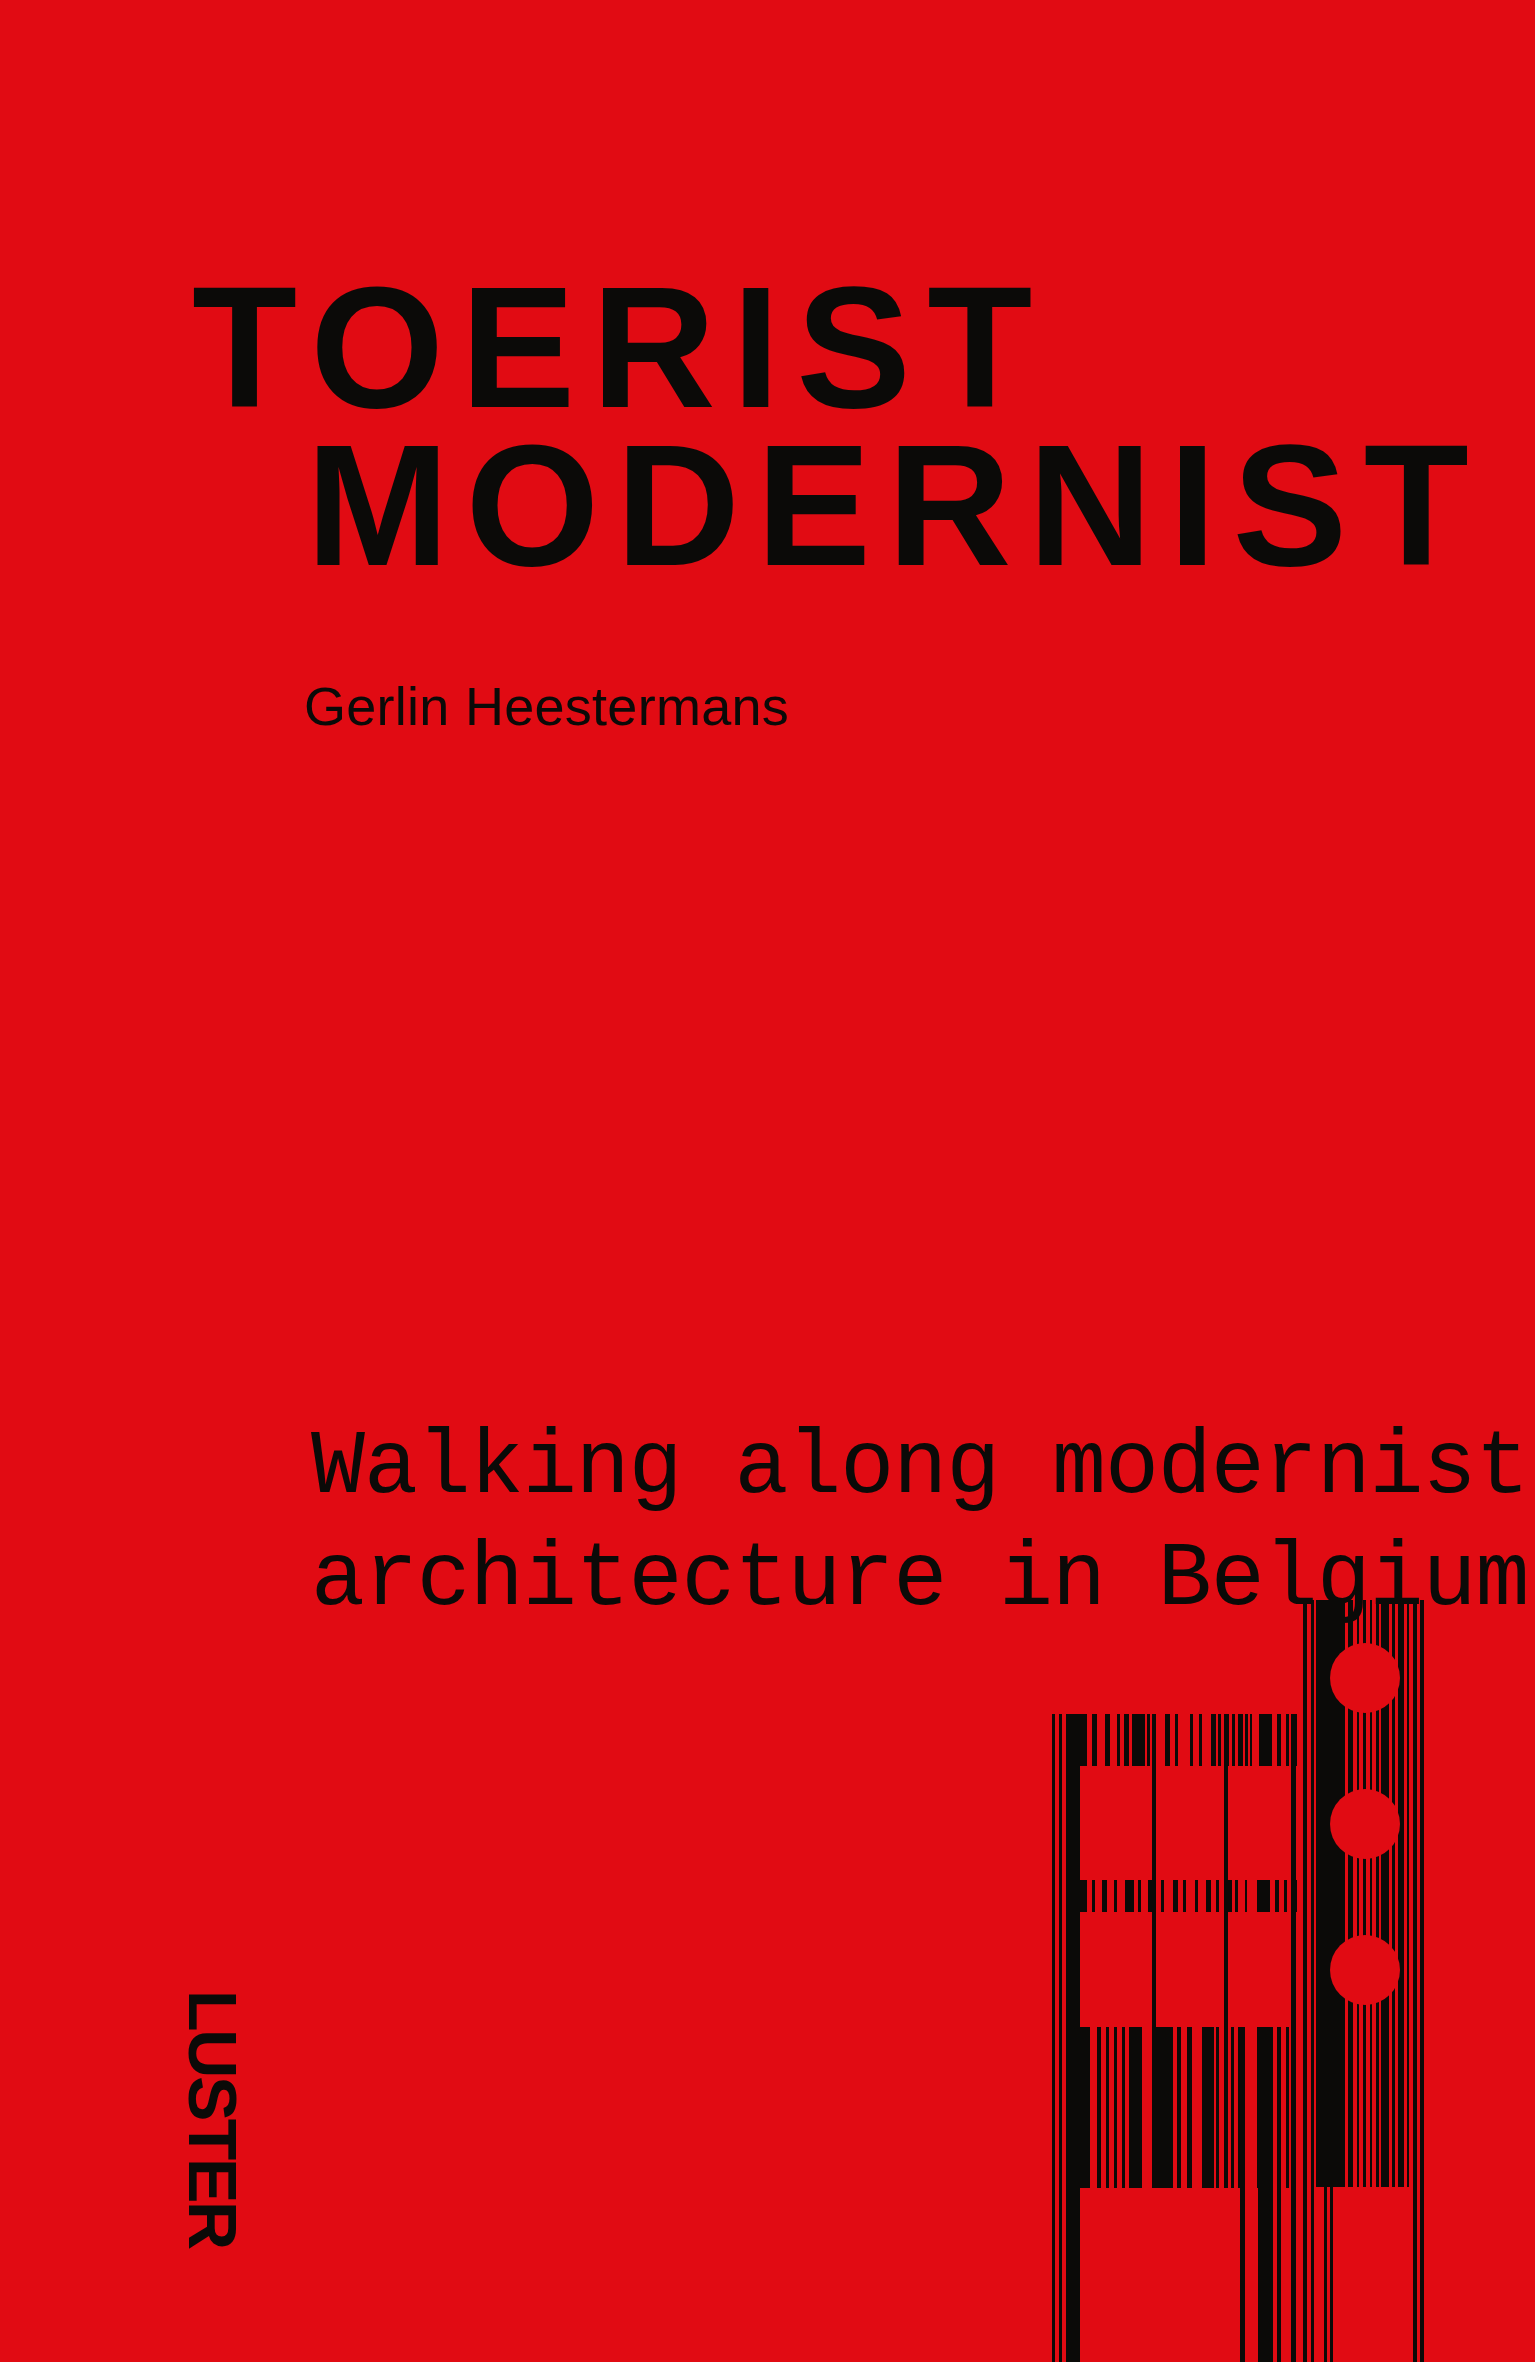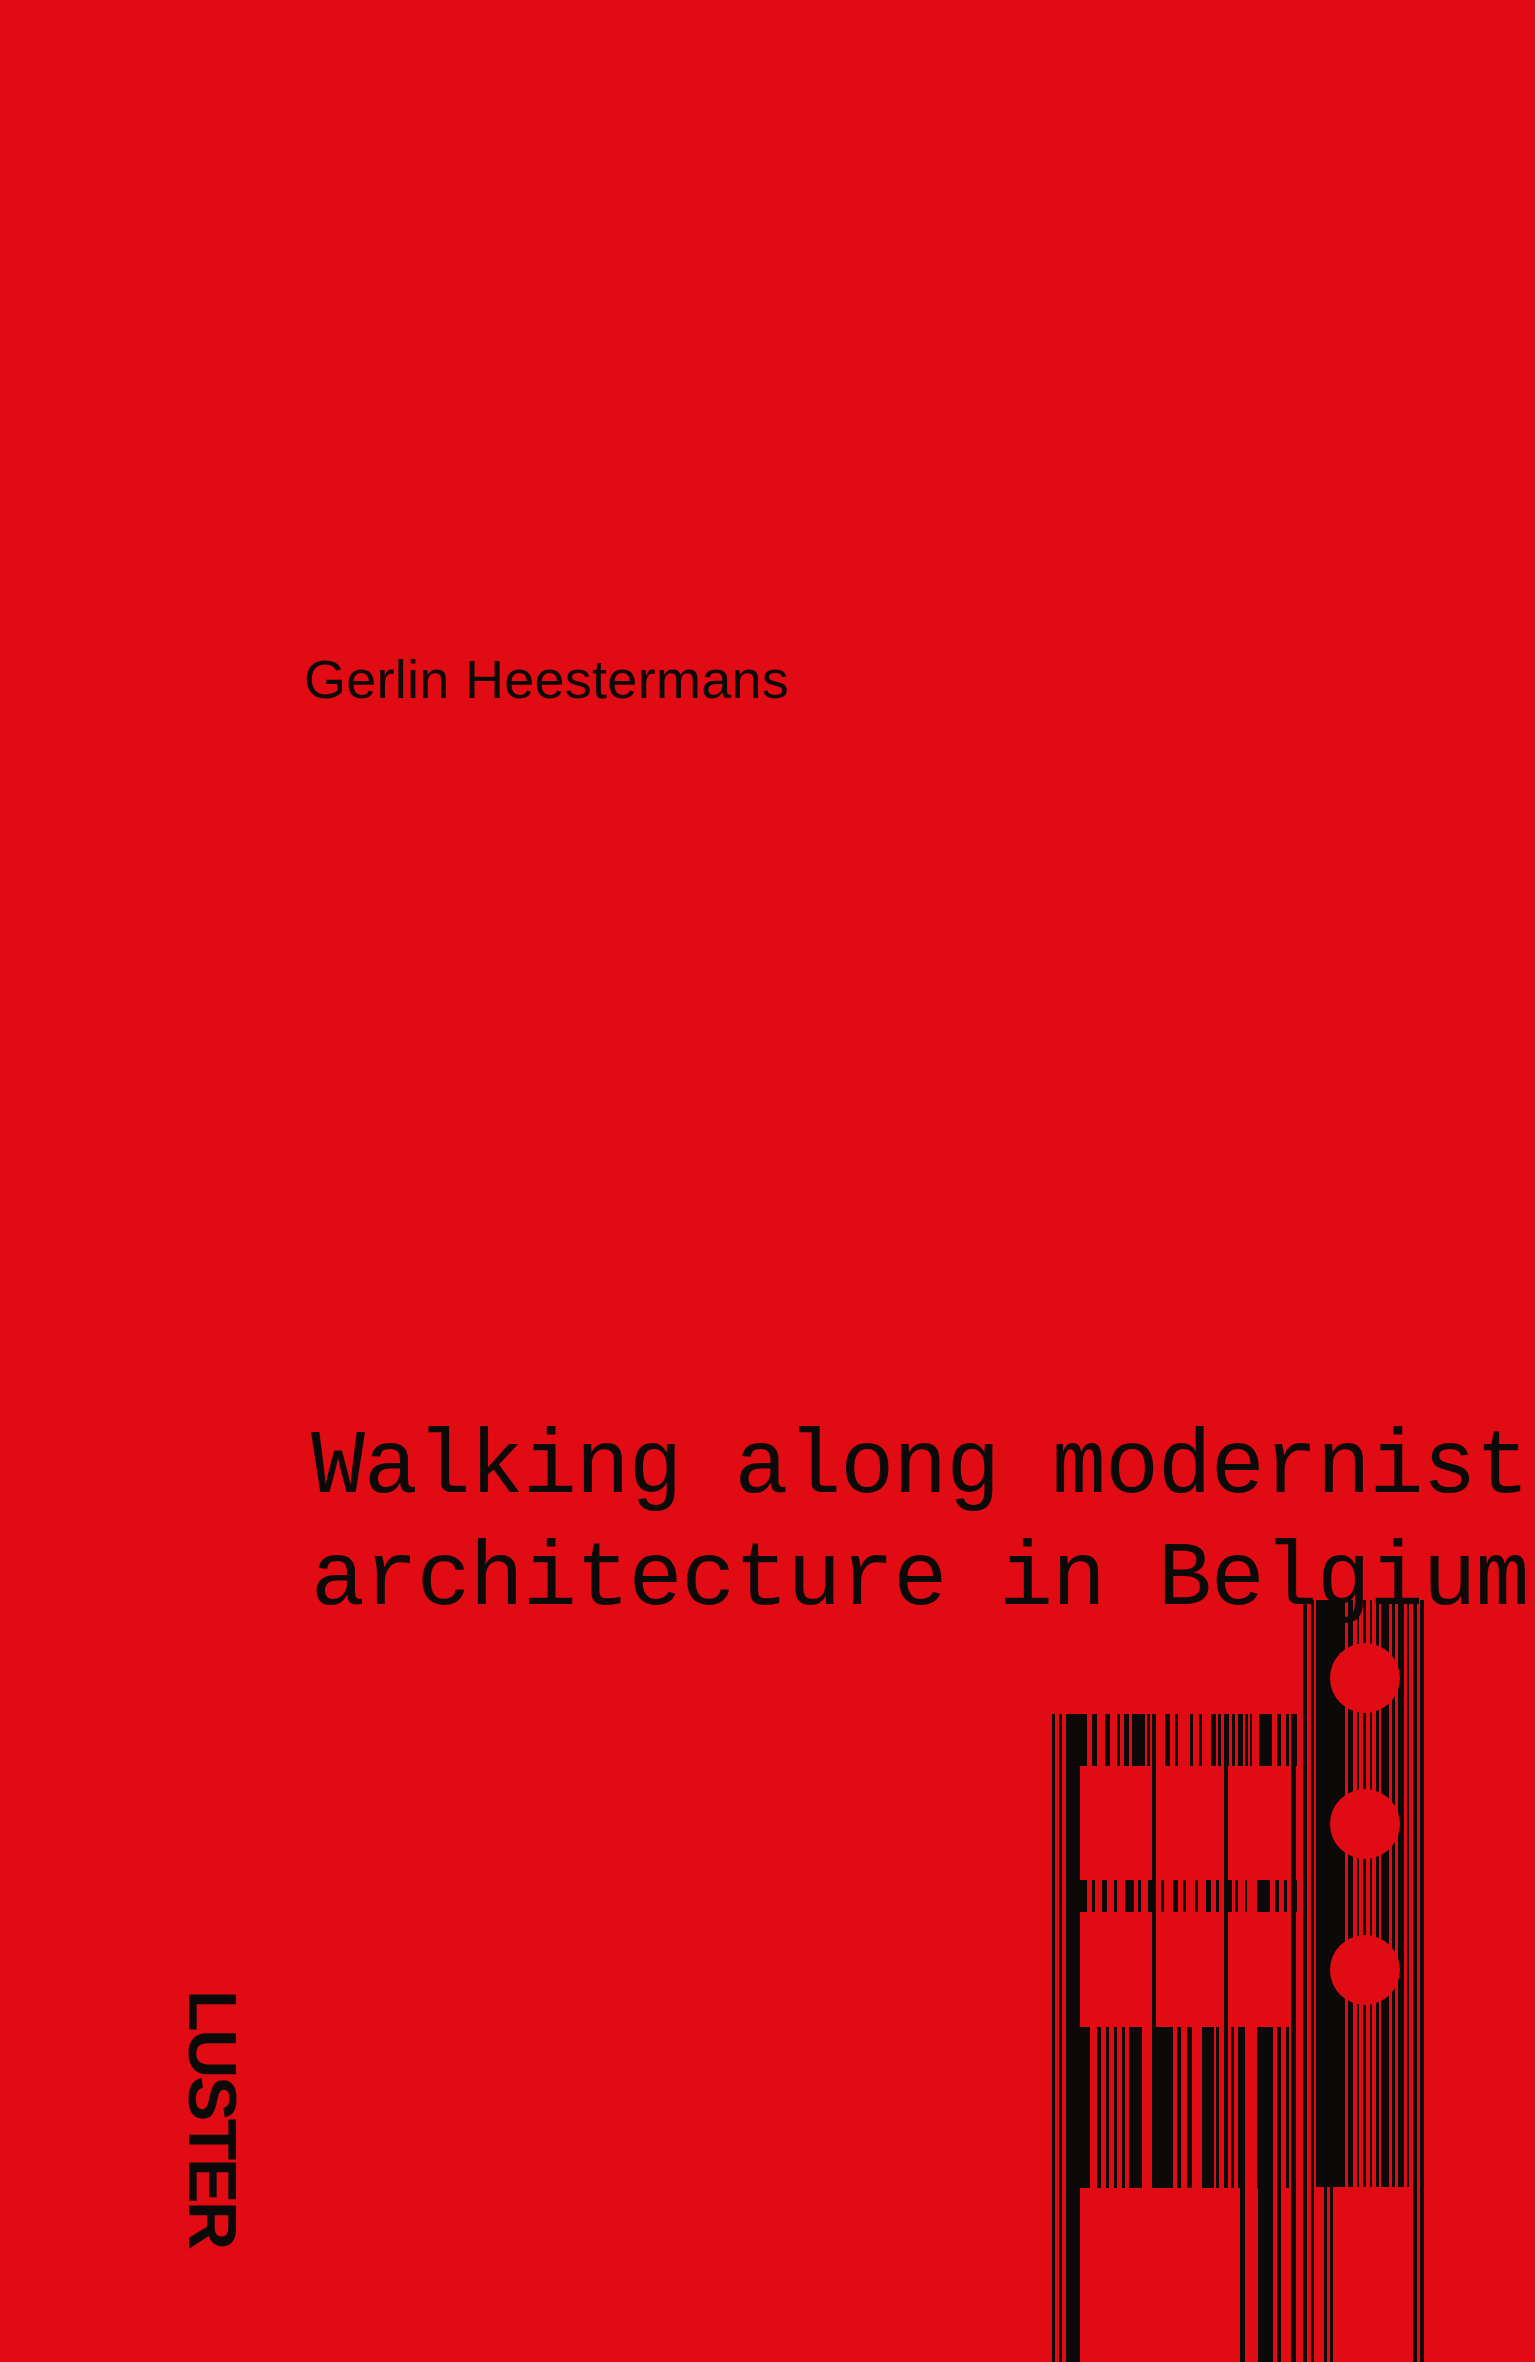--- a/index.html
+++ b/index.html
@@ -26,21 +26,21 @@
     letter-spacing:0.095em;
     white-space:nowrap;
     color:var(--ink);
   }
   .title .line2{
     display:block;
     margin-left:114px;
   }
   .author{
     position:absolute;
-    left:304px;top:652px;
+    left:304px;top:679px;
     font-size:54px;
     line-height:54px;
     font-weight:400;
     letter-spacing:0.005em;
     color:var(--ink);
     white-space:nowrap;
   }
   .subtitle{
     position:absolute;
     left:311px;top:1412px;
@@ -65,20 +65,21 @@
   }
   .artwork{position:absolute;inset:0;pointer-events:none;}
   .artwork .bar{position:absolute;background:var(--ink);}
   .artwork .punch{position:absolute;background:var(--bg);border-radius:50%;}
 </style>
 </head>
 <body>
 
 <div class="cover">
 
+  <h1 class="title"><span class="line1">TOERIST</span><span class="line2">MODERNIST</span></h1>
 
   <div class="author">Gerlin Heestermans</div>
 
   <div class="subtitle">
     <span>Walking along modernist</span>
     <span>architecture in Belgium</span>
   </div>
 
   <div class="publisher">LUSTER</div>
 

